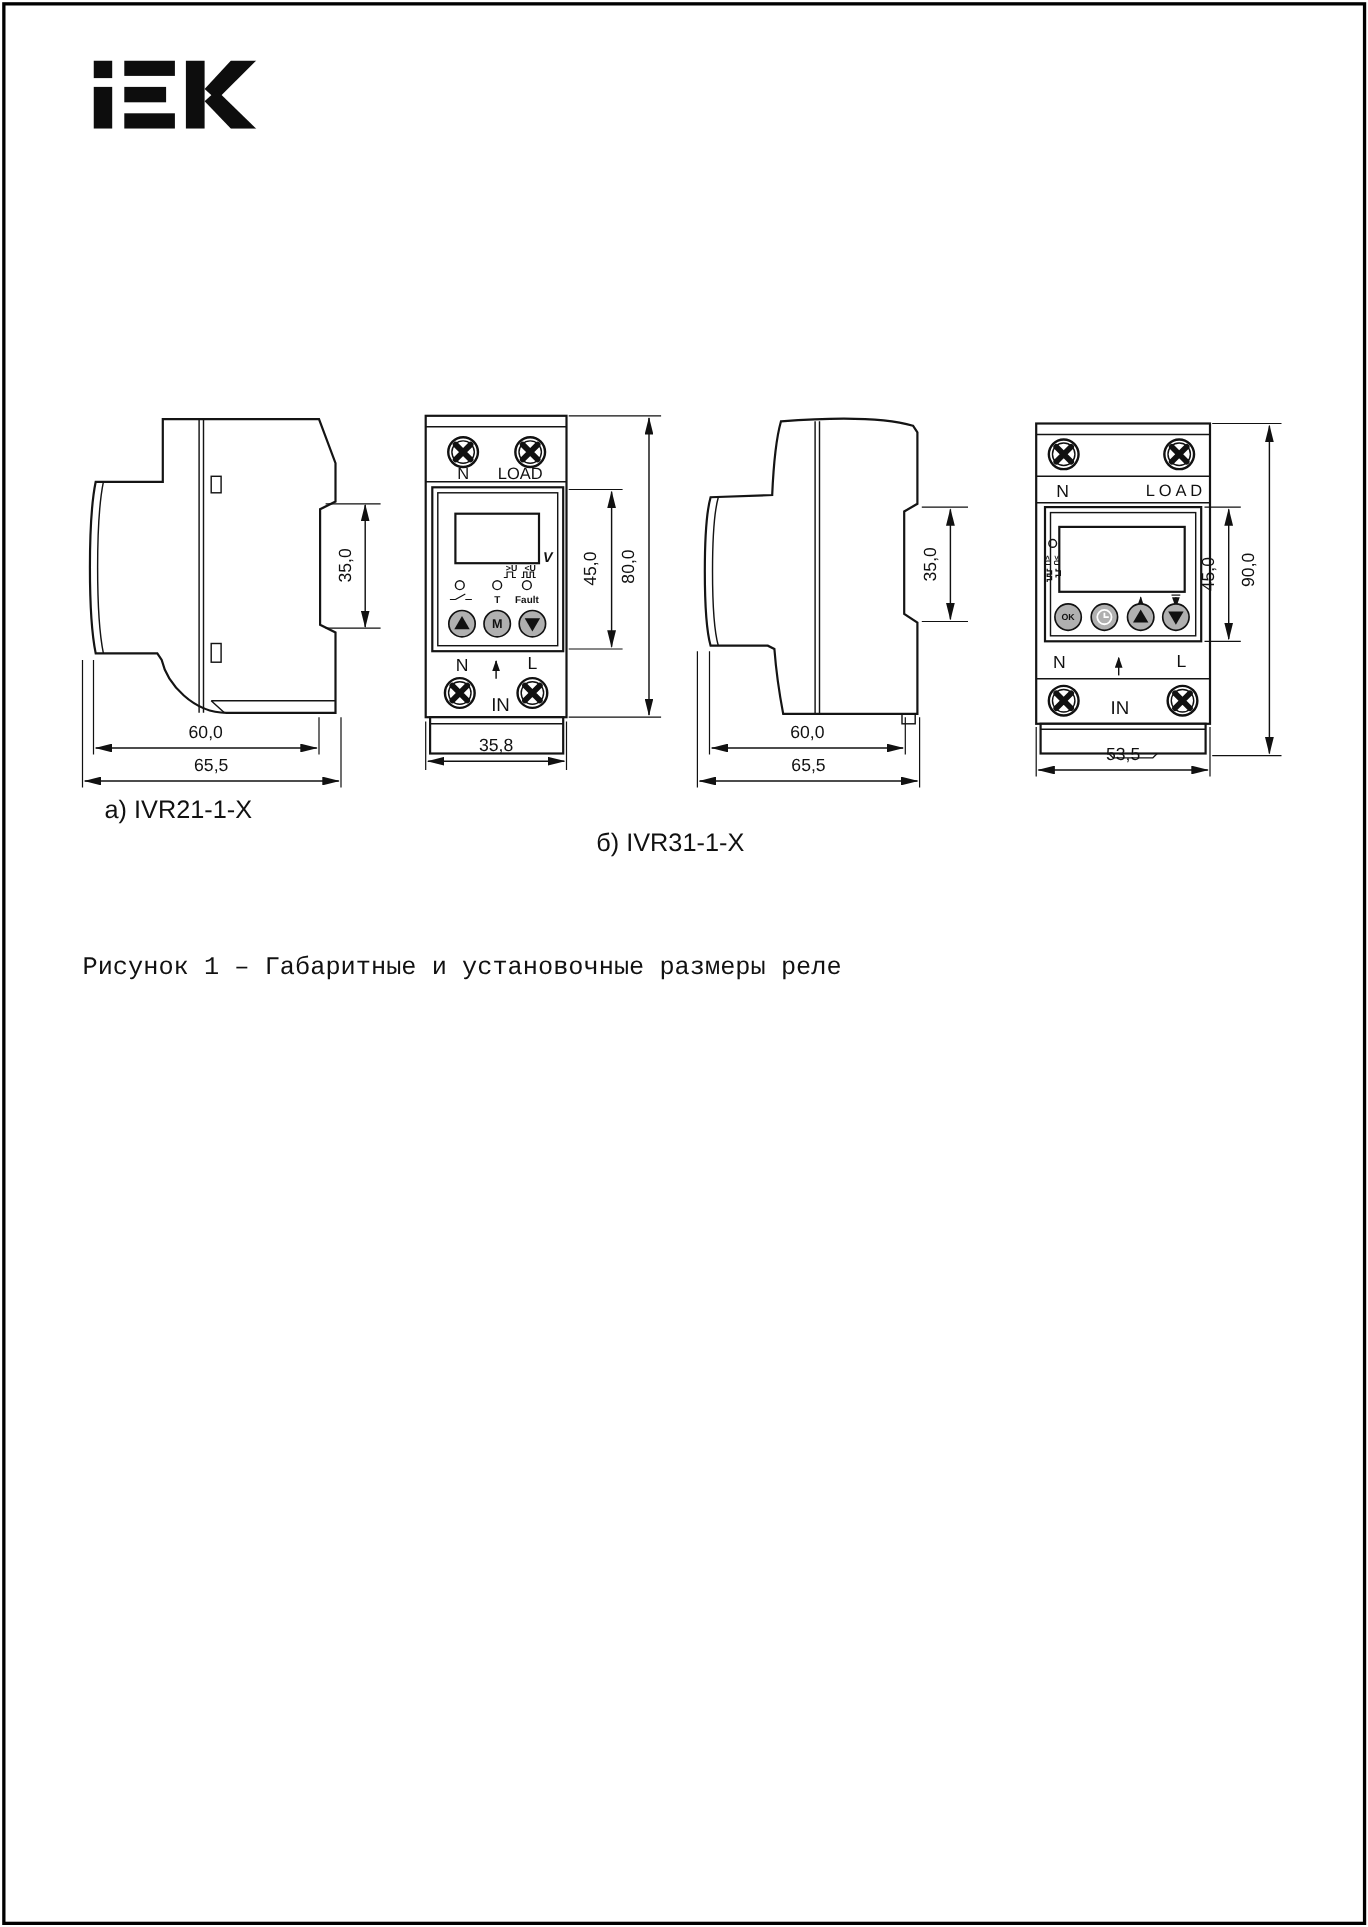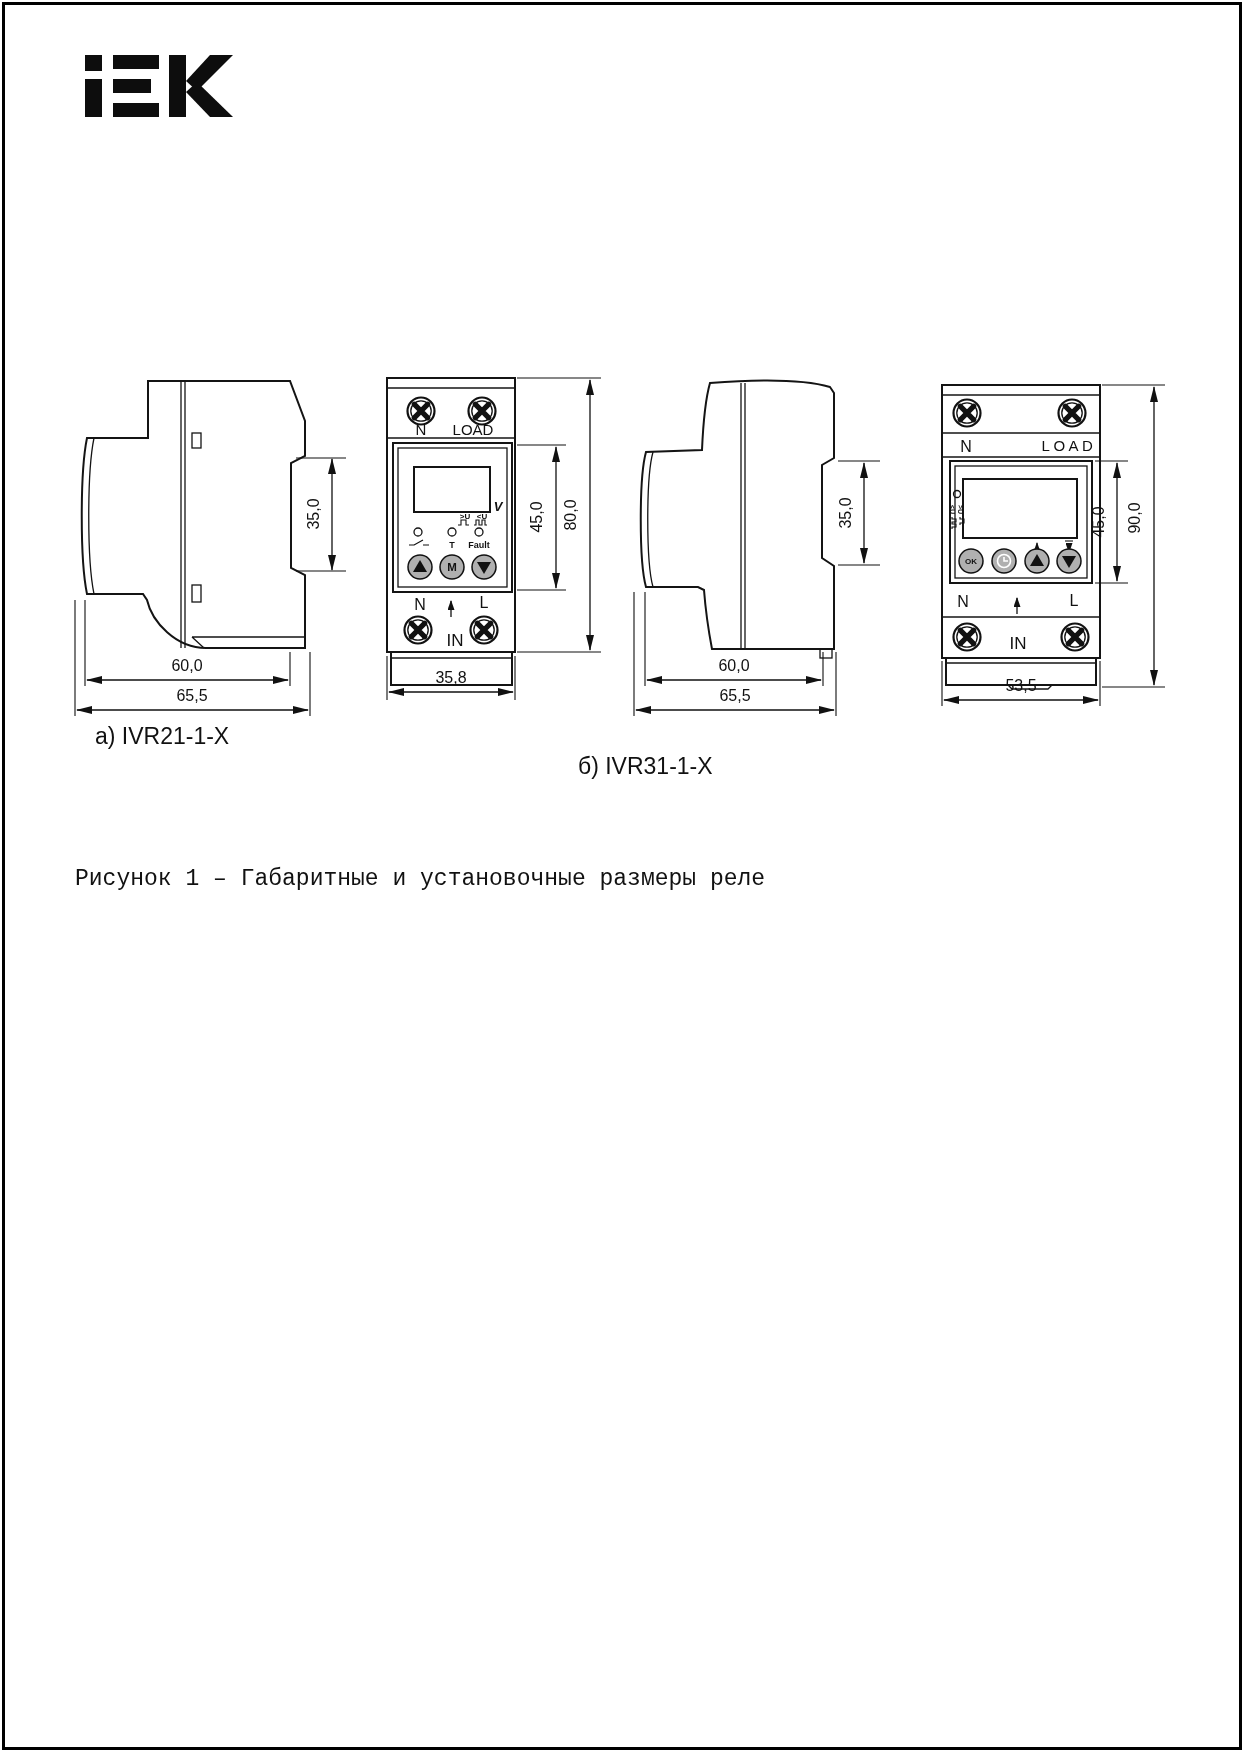--- a/index.html
+++ b/index.html
@@ -2,21 +2,21 @@
 <html><head>
 <meta charset="utf-8">
 <style>
   html,body{margin:0;padding:0;background:#e8e8e8;}
   .page{position:relative;width:1244px;height:1752px;background:#fff;font-family:"Liberation Sans",sans-serif;overflow:hidden;}
   .page-frame{position:absolute;inset:2px;border:3px solid #000;pointer-events:none;}
   .logo{position:absolute;left:85px;top:55px;}
   .drawings{position:absolute;left:0;top:0;}
   .cap{position:absolute;font-size:23px;color:#111;white-space:nowrap;}
   .cap-a{left:75px;top:723px;margin-left:20px;}
-  .cap-b{left:578px;top:753px;}
+  .cap-b{left:542px;top:753px;}
   .cap-fig{left:75px;top:866px;font-family:Liberation Mono, monospace;}
   
   .o2{fill:#fff;stroke:#141414;stroke-width:2;}
   .o1{fill:none;stroke:#141414;stroke-width:1.3;}
   .xl{stroke:#111;stroke-width:1.1;fill:none;}
   .dl{stroke:#111;stroke-width:1.3;fill:none;}
   .t{font-family:"Liberation Sans",sans-serif;fill:#111;}
 </style>
 </head>
 <body>

